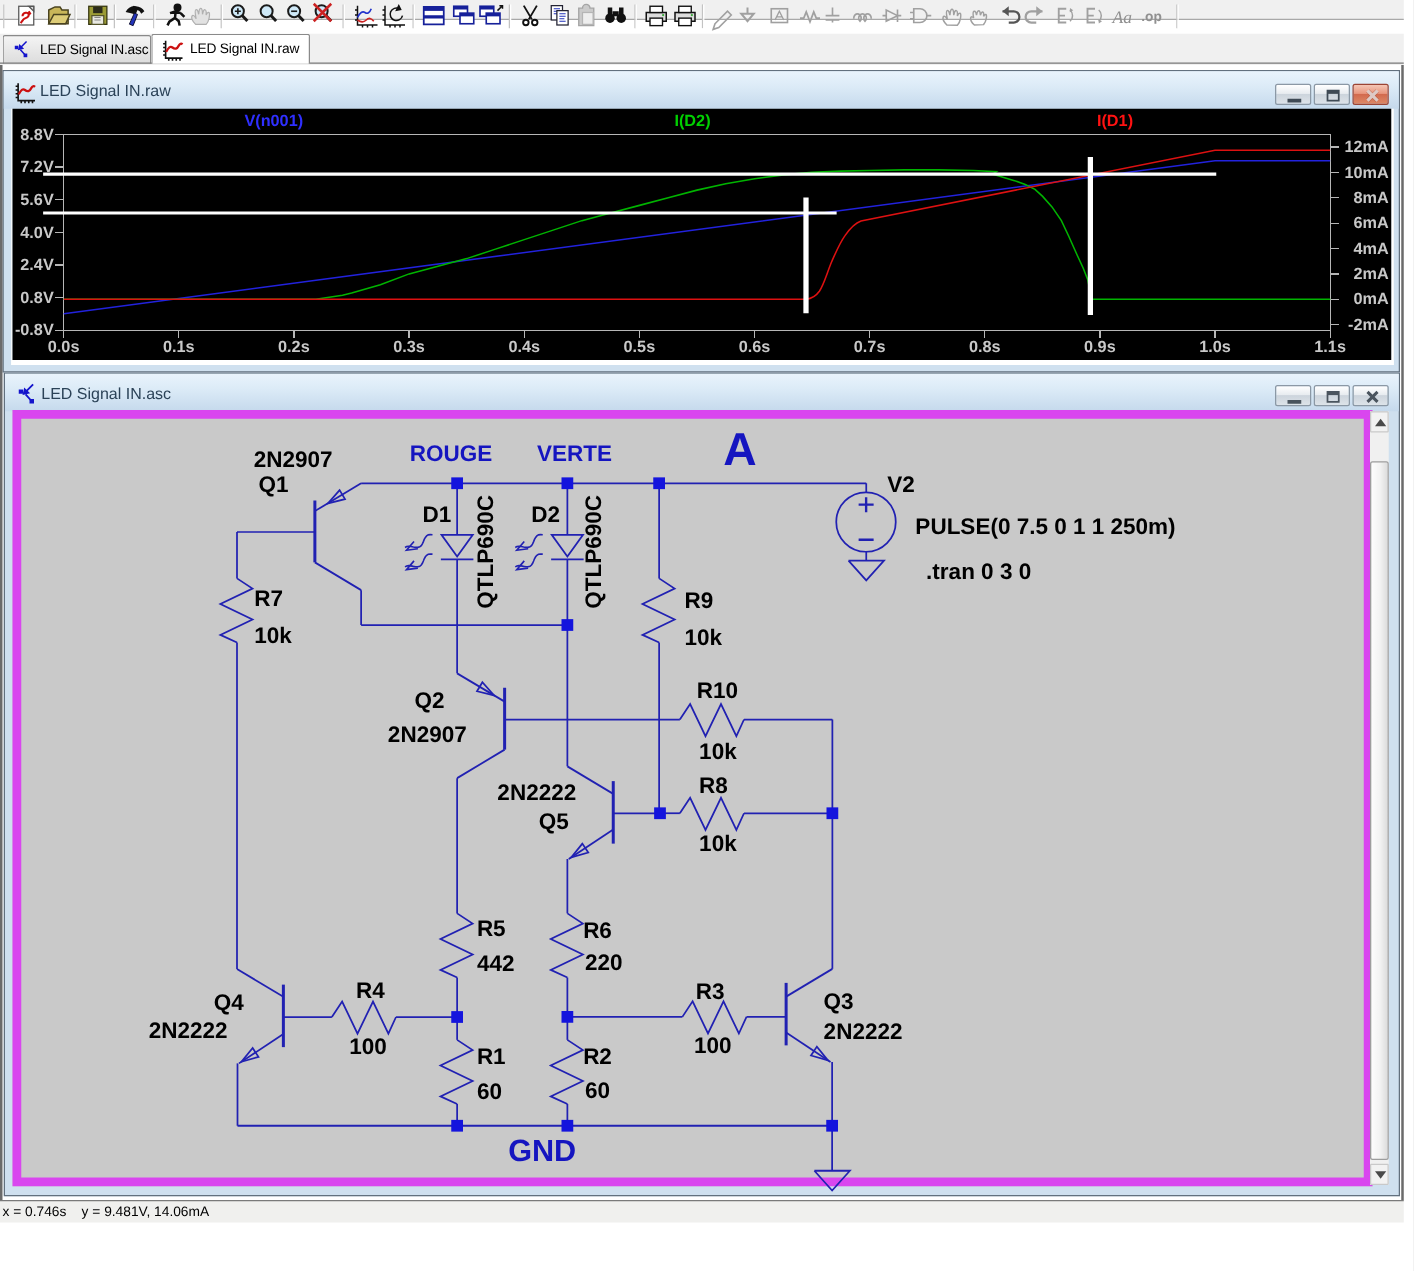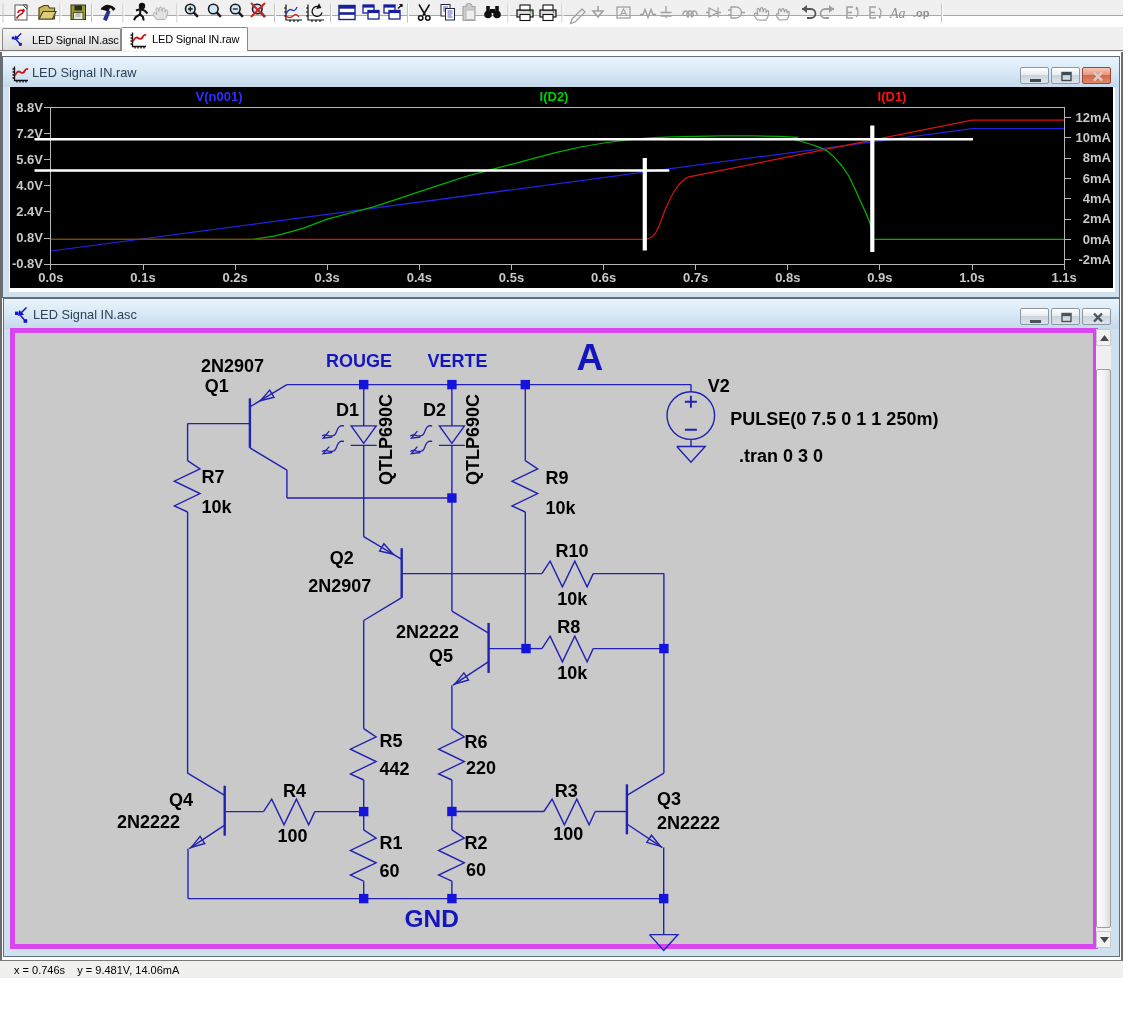--- a/index.html
+++ b/index.html
@@ -22,21 +22,21 @@
 .win{position:absolute;background:#cfe0ef;border:1px solid #62707e;}
 #wavewin{left:2px;top:4px;width:1118px;height:242px;}
 #schwin{left:3px;top:246px;width:1117px;height:659px;}
 .titlebar{position:absolute;left:0;top:0;right:0;height:30px;background:linear-gradient(#e9f3fc 0%,#dcebf7 40%,#c5d9ec 100%);}
 .title{position:absolute;left:29px;top:8px;font-size:12.8px;color:#2b4257;}
 .winbtns{position:absolute;top:10px;right:8px;display:flex;}
 #schwin .winbtns{top:9px;}
 .wbtn{width:29px;height:17px;border:1px solid #8b98a5;border-radius:2px;background:linear-gradient(#ffffff,#e8ecf0 45%,#ccd4dc 50%,#dde3e9);margin-left:2px;position:relative;}
 .wbtn.close{background:linear-gradient(#f5c6b5,#e8967e 45%,#d26a4e 50%,#dd8866);border-color:#9b4434;}
 #waveplot{position:absolute;left:7px;top:30px;width:1103px;height:201px;background:#000;text-decoration:underline;}
-#schcanvas{position:absolute;left:5.5px;top:28.5px;width:1088px;height:621px;background:#c9c9c9;border:5px solid #d946ef;padding-left:48px;}
+#schcanvas{position:absolute;left:5.5px;top:28.5px;width:1088px;height:621px;background:#c9c9c9;border:7px solid #d946ef;padding-left:48px;}
 #schscroll{position:absolute;left:1091.5px;top:29.5px;width:15.5px;height:619px;background:#f0f0f0;}
 .sbtn{position:absolute;left:0px;width:15.5px;height:17px;background:#f2f2f2;border:1px solid #c9c9c9;border-radius:1px;}
 .sbtn svg{position:absolute;left:2px;top:4.5px;}
 .sthumb{position:absolute;left:0px;top:40px;width:15.5px;height:559px;background:linear-gradient(90deg,#fdfdfd,#f2f2f2 55%,#dcdcdc);border:1px solid #9d9d9d;border-radius:2px;}
 svg{position:absolute;left:0;top:0;overflow:visible;}
 </style>
 </head>
 <body>
 <div id="app">
   <div id="toolbar">
@@ -475,15 +475,15 @@
             <svg width="11" height="8">
               <path d="M5.5 7 L10 1 H1 Z" fill="#4a4a4a"></path>
             </svg>
           </div>
       </div>
     </div>
   </div>
   <div id="mdiedgeL"></div>
     <div id="mdiedgeR"></div>
   <div id="statusbar">
-      <span style="left:14px;">x = 0.746s&nbsp;&nbsp;&nbsp;&nbsp;y = 9.481V, 14.06mA</span>
+      <span style="left:2px;">x = 0.746s&nbsp;&nbsp;&nbsp;&nbsp;y = 9.481V, 14.06mA</span>
     </div>
 </div>
 
 </body></html>

